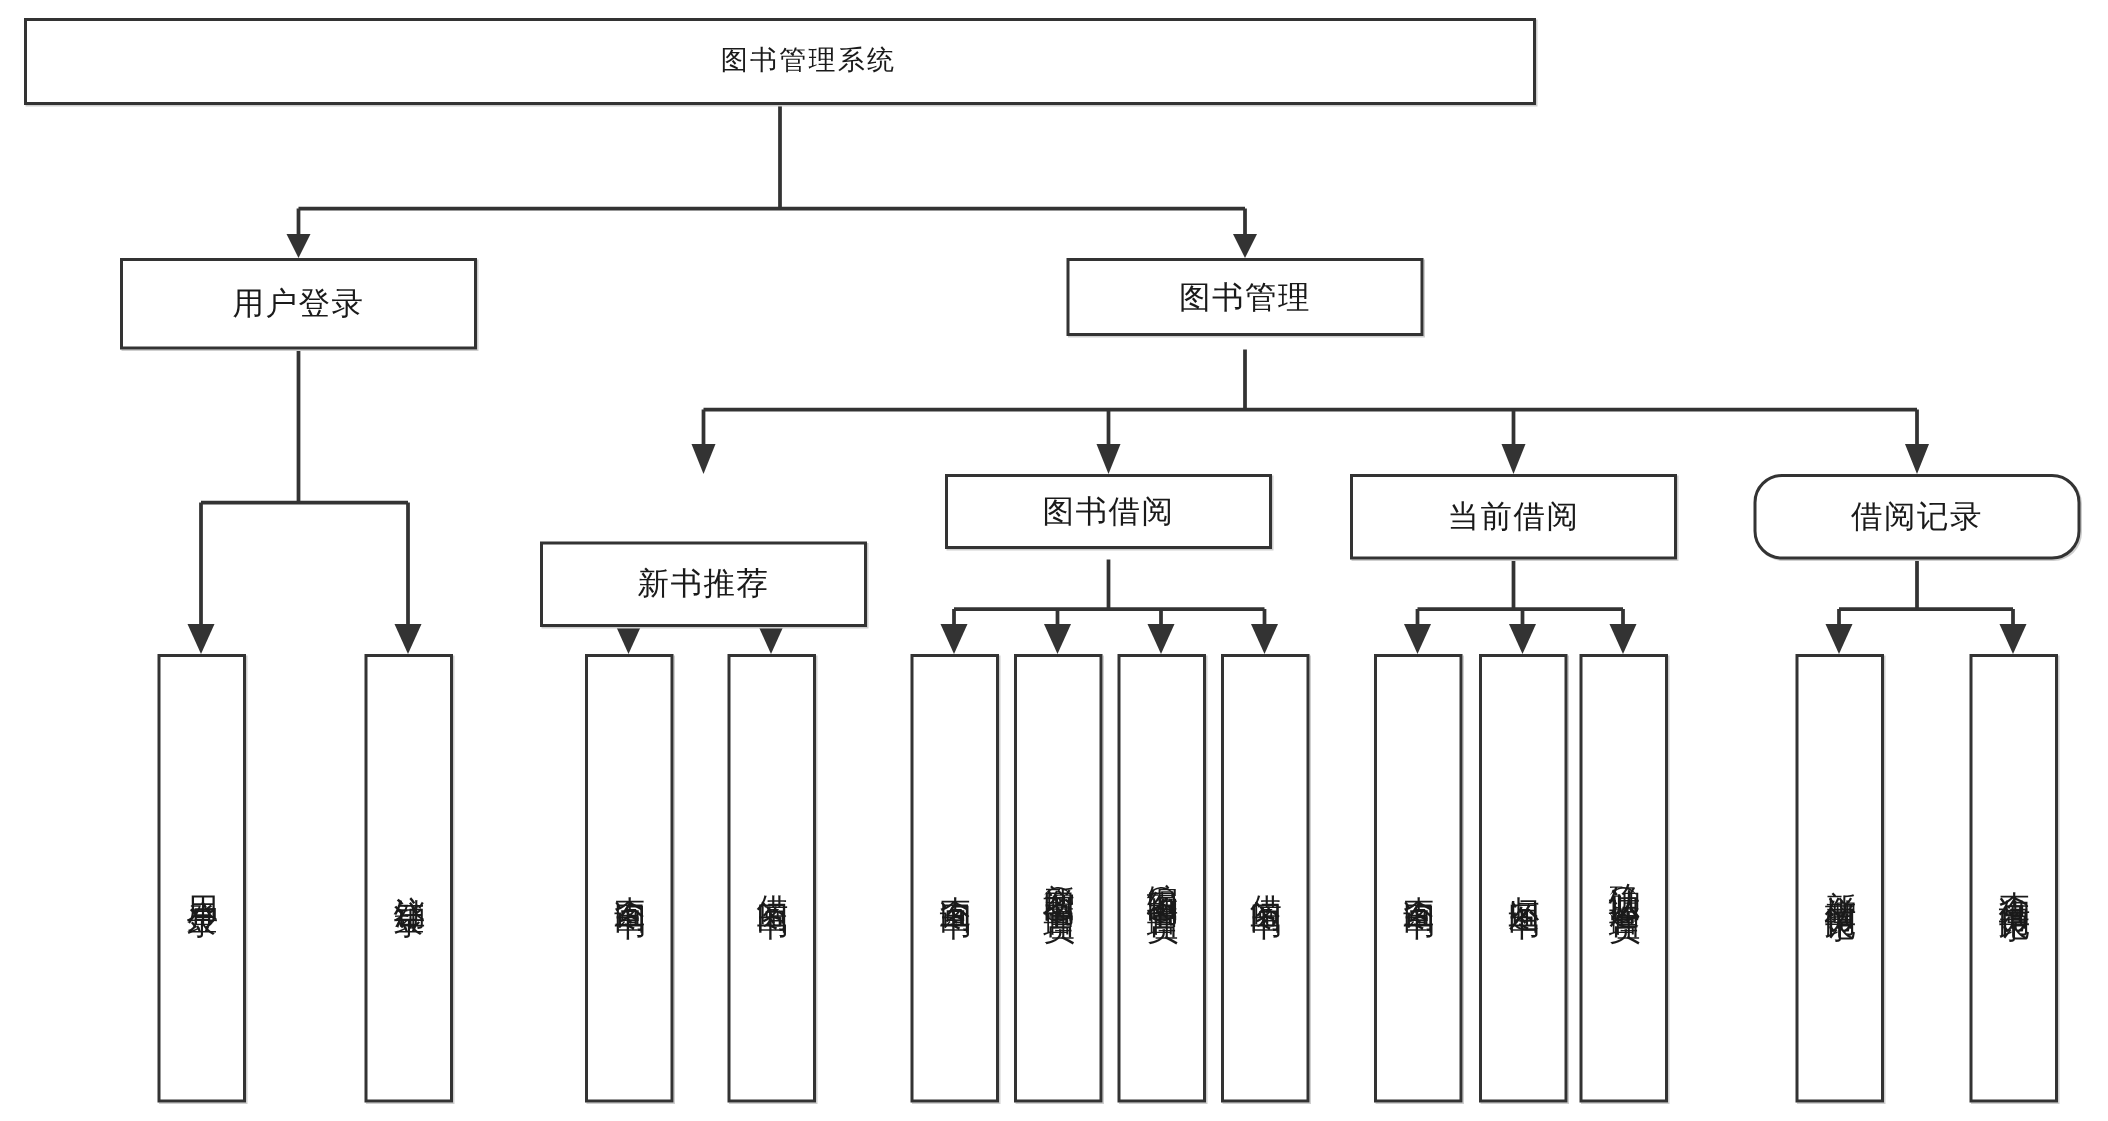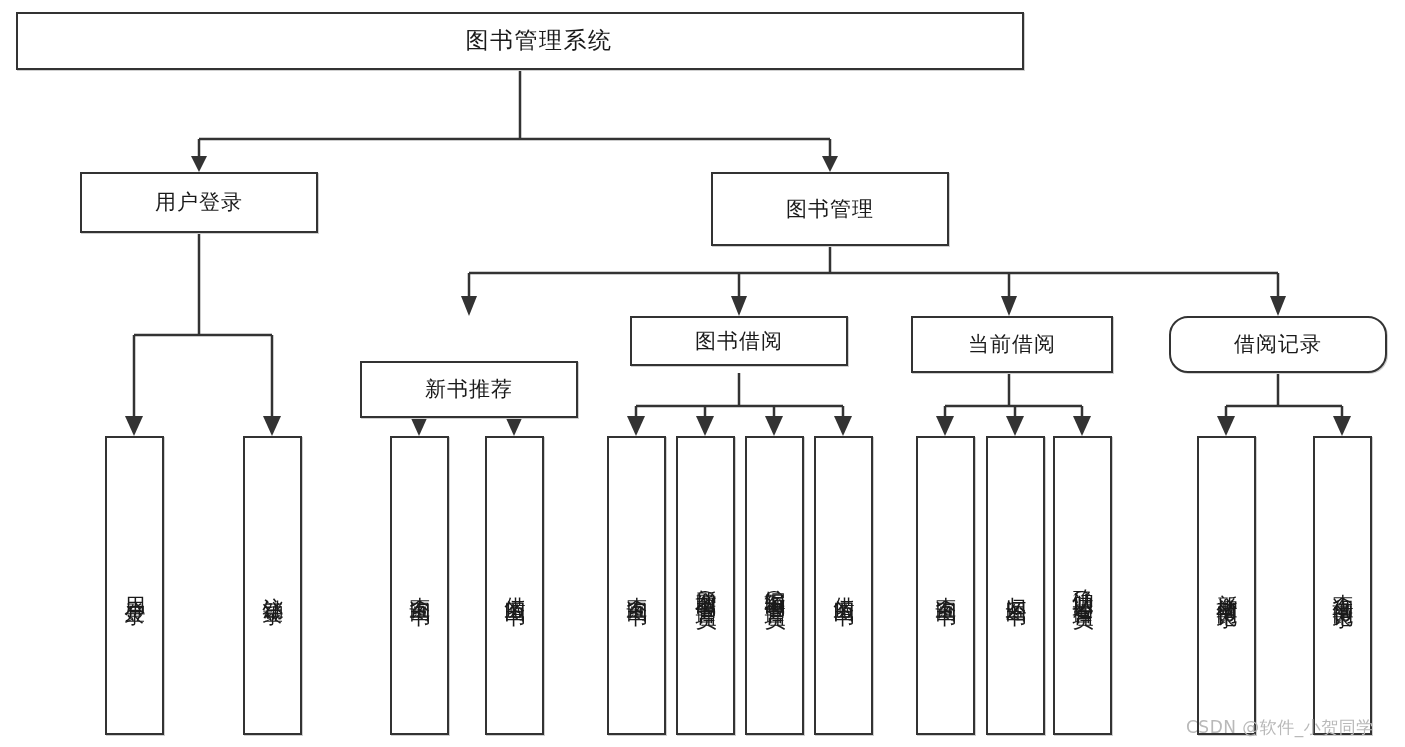--- a/index.html
+++ b/index.html
@@ -23,21 +23,21 @@
     color:#1a1a1a;
   }
   .node .label{
     display:block;
     text-align:center;
     line-height:1.18;
     white-space:pre;
   }
   
   .node.h .label{font-size:21px;letter-spacing:1px;}
-  .node.root .label{font-size:23px;letter-spacing:1.5px;margin-left:38px;}
+  .node.root .label{font-size:18px;letter-spacing:1.5px;margin-left:38px;}
   
   .node.v{align-items:center;justify-content:center;padding:4px 0;}
   .node.v .label{
     writing-mode:vertical-rl;
     text-orientation:upright;
     font-size:21px;
     letter-spacing:3px;
     line-height:1;
   }
   .watermark{
@@ -119,31 +119,31 @@
     <polygon points="1333,416 1351,416 1342,436"></polygon>
   </svg>
 
   <div class="node h root" style="left:16px;top:12px;width:1008px;height:58px;">
     <span class="label">图书管理系统</span>
   </div>
 
   <div class="node h" style="left:80px;top:172px;width:238px;height:61px;">
     <span class="label">用户登录</span>
   </div>
-  <div class="node h" style="left:711px;top:172px;width:238px;height:74px;">
+  <div class="node h" style="left:711px;top:172px;width:238px;height:52px;">
     <span class="label">图书管理</span>
   </div>
 
   <div class="node h" style="left:360px;top:316px;width:218px;height:57px;margin-top:45px;">
     <span class="label">新书推荐</span>
   </div>
   <div class="node h" style="left:630px;top:316px;width:218px;height:50px;">
     <span class="label">图书借阅</span>
   </div>
-  <div class="node h" style="left:900px;top:316px;width:202px;height:57px;margin-left:11px;">
+  <div class="node h" style="left:900px;top:316px;width:218px;height:57px;">
     <span class="label">当前借阅</span>
   </div>
   <div class="node h" style="left:1169px;top:316px;width:218px;height:57px;border-radius:19px;">
     <span class="label">借阅记录</span>
   </div>
 
   <div class="node v" style="left:105px;top:436px;width:59px;height:299px;">
     <span class="label">用户登录</span>
   </div>
   <div class="node v" style="left:243px;top:436px;width:59px;height:299px;">
@@ -180,15 +180,14 @@
     <span class="label">确认归还（管理员）</span>
   </div>
 
   <div class="node v" style="left:1197px;top:436px;width:59px;height:299px;">
     <span class="label">新增借阅记录</span>
   </div>
   <div class="node v" style="left:1313px;top:436px;width:59px;height:299px;">
     <span class="label">查询借阅记录</span>
   </div>
 
-  <div class="watermark" style="left:1186px;top:716px;">CSDN @软件_小贺同学</div>
 
 </div>
 
 </body></html>

